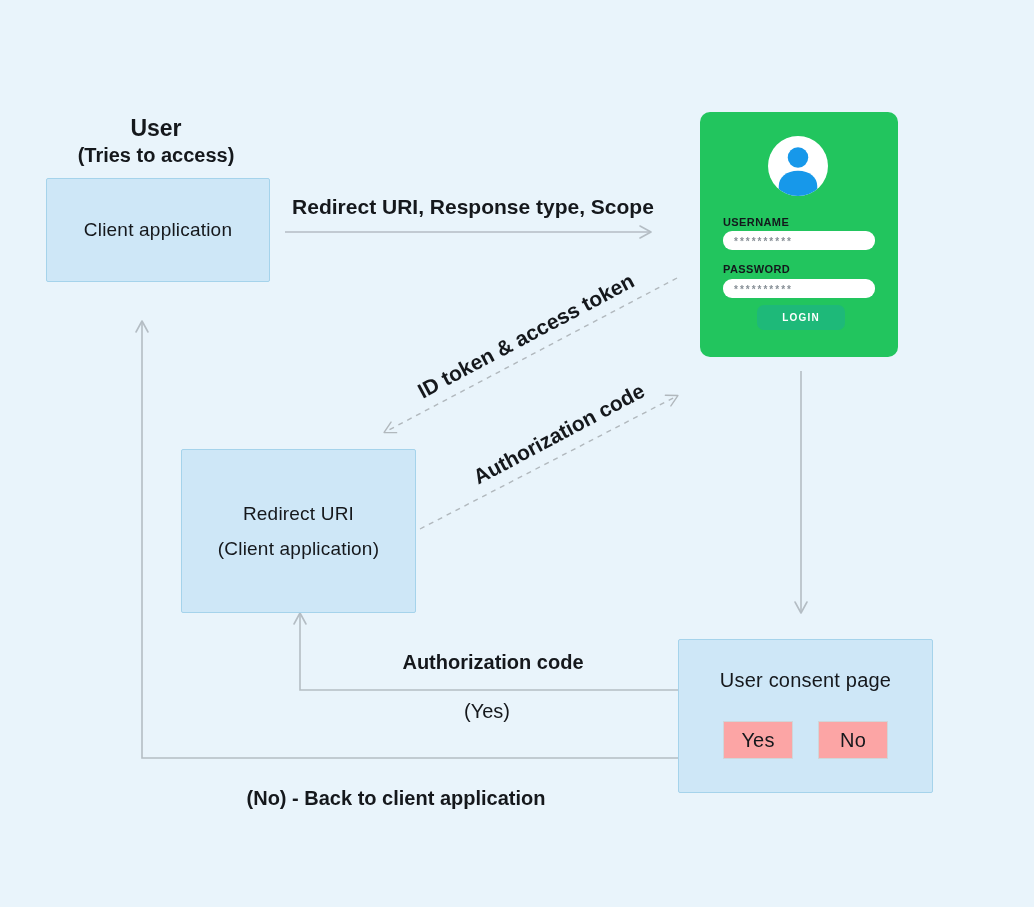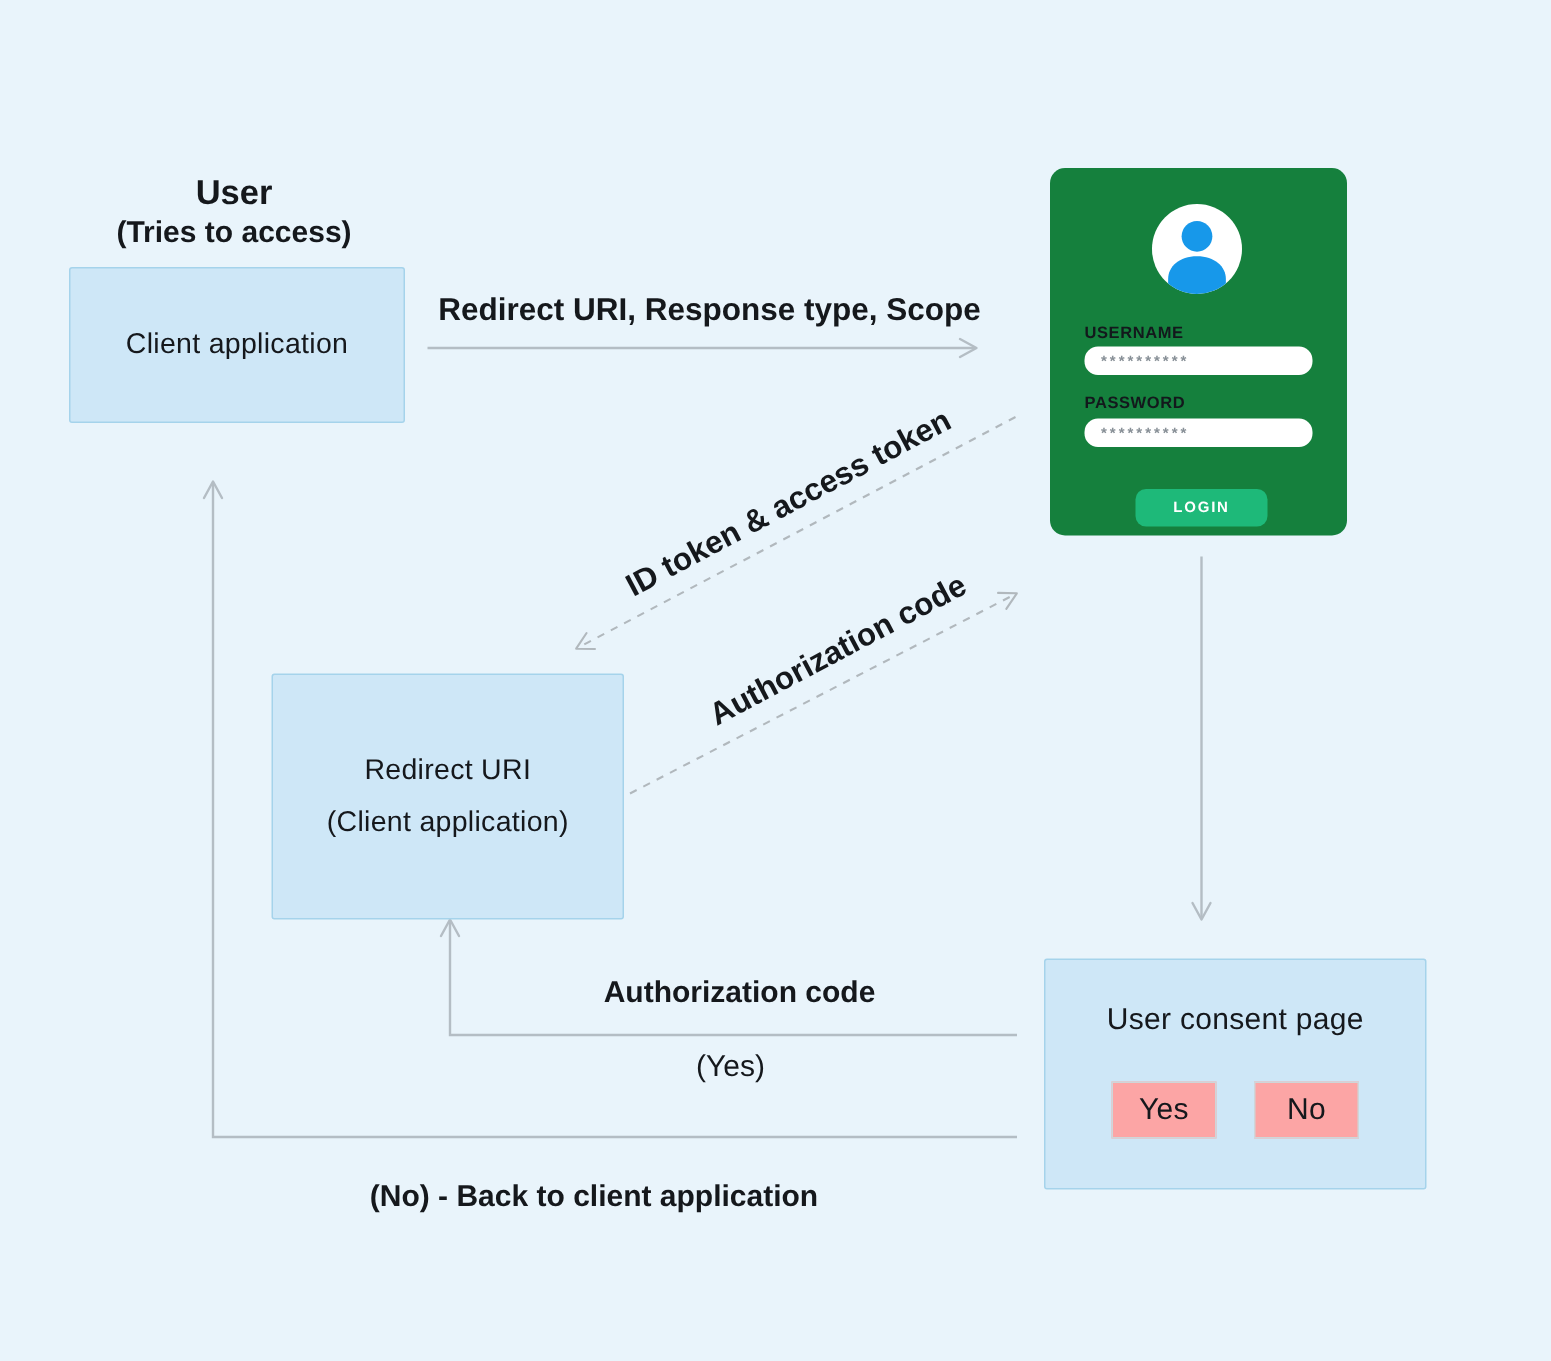--- a/index.html
+++ b/index.html
@@ -11,21 +11,21 @@
   .layer { position:absolute; left:0; top:0; width:1034px; height:907px; pointer-events:none; }
 
   
   .box {
     position:absolute; background:#cee7f7; border:1px solid #a5d3eb;
     display:flex; flex-direction:column; align-items:center; justify-content:center;
     border-radius:2px; font-size:19px; font-weight:500; letter-spacing:.2px;
   }
   .client-box   { left:46px;  top:178px; width:224px; height:104px; }
   .redirect-box { left:181px; top:449px; width:235px; height:164px; gap:13px; }
-  .consent-box  { left:678px; top:639px; width:255px; height:154px; justify-content:flex-start;margin-left:18px; }
+  .consent-box  { left:678px; top:639px; width:255px; height:154px; justify-content:flex-start; }
 
   .consent-title { margin-top:29px; font-size:20px; font-weight:500; }
   .consent-buttons { position:absolute; left:0; top:81px; width:100%; display:flex; justify-content:center; gap:25px; }
   .consent-btn {
     width:70px; height:38px; background:#fca5a5; border:1px solid #cfd6d9;
     display:flex; align-items:center; justify-content:center; font-size:20px; font-weight:400;
     cursor:pointer;
   }
 
   
@@ -37,21 +37,21 @@
   .authcode-h-lbl { left:330px; top:651px; width:326px; font-size:20px; font-weight:600; }
   .yes-lbl      { left:330px; top:700px; width:314px; font-size:20px; font-weight:500; }
   .noback-lbl   { left:196px; top:787px; width:400px; font-size:20px; font-weight:600; }
   .diag { position:absolute; white-space:nowrap; font-size:21px; font-weight:600; }
   .idtoken-diag  { left:526px; top:336px; transform:translate(-50%,-50%) rotate(-28deg); }
   .authcode-diag { left:559px; top:434px; transform:translate(-50%,-50%) rotate(-28deg); }
 
   
   .login-card {
     position:absolute; left:700px; top:112px; width:198px; height:245px;
-    background:#15803d; border-radius:10px;
+    background:#22c55e; border-radius:10px;
   }
   .avatar {
     position:absolute; left:68px; top:24px; width:60px; height:60px;
     background:#ffffff; border-radius:50%; overflow:hidden;
   }
   .avatar svg { width:100%; height:100%; display:block; }
   .field-label {
     position:absolute; left:23px; font-size:11px; font-weight:700;
     letter-spacing:.4px; color:#13181c;
   }
@@ -59,21 +59,21 @@
   .password-label { top:151px; }
   .field {
     position:absolute; left:23px; width:152px; height:19px;
     background:#ffffff; border-radius:9px;
     font-size:10px; font-weight:700; letter-spacing:2px; color:#878f96;
     line-height:21px; padding-left:11px; cursor:text;
   }
   .username-field { top:119px; }
   .password-field { top:167px; }
   .login-btn {
-    position:absolute; left:57px; top:214px; width:88px; height:25px;
+    position:absolute; left:57px; top:193px; width:88px; height:25px;
     background:#1eb979; border:none; border-radius:7px;
     color:#ffffff; font-family:"Liberation Sans", sans-serif;
     font-size:10px; font-weight:700; letter-spacing:1.2px;
     display:flex; align-items:center; justify-content:center; cursor:pointer;
   }
 </style>
 </head>
 <body>
 
 <div class="canvas">

